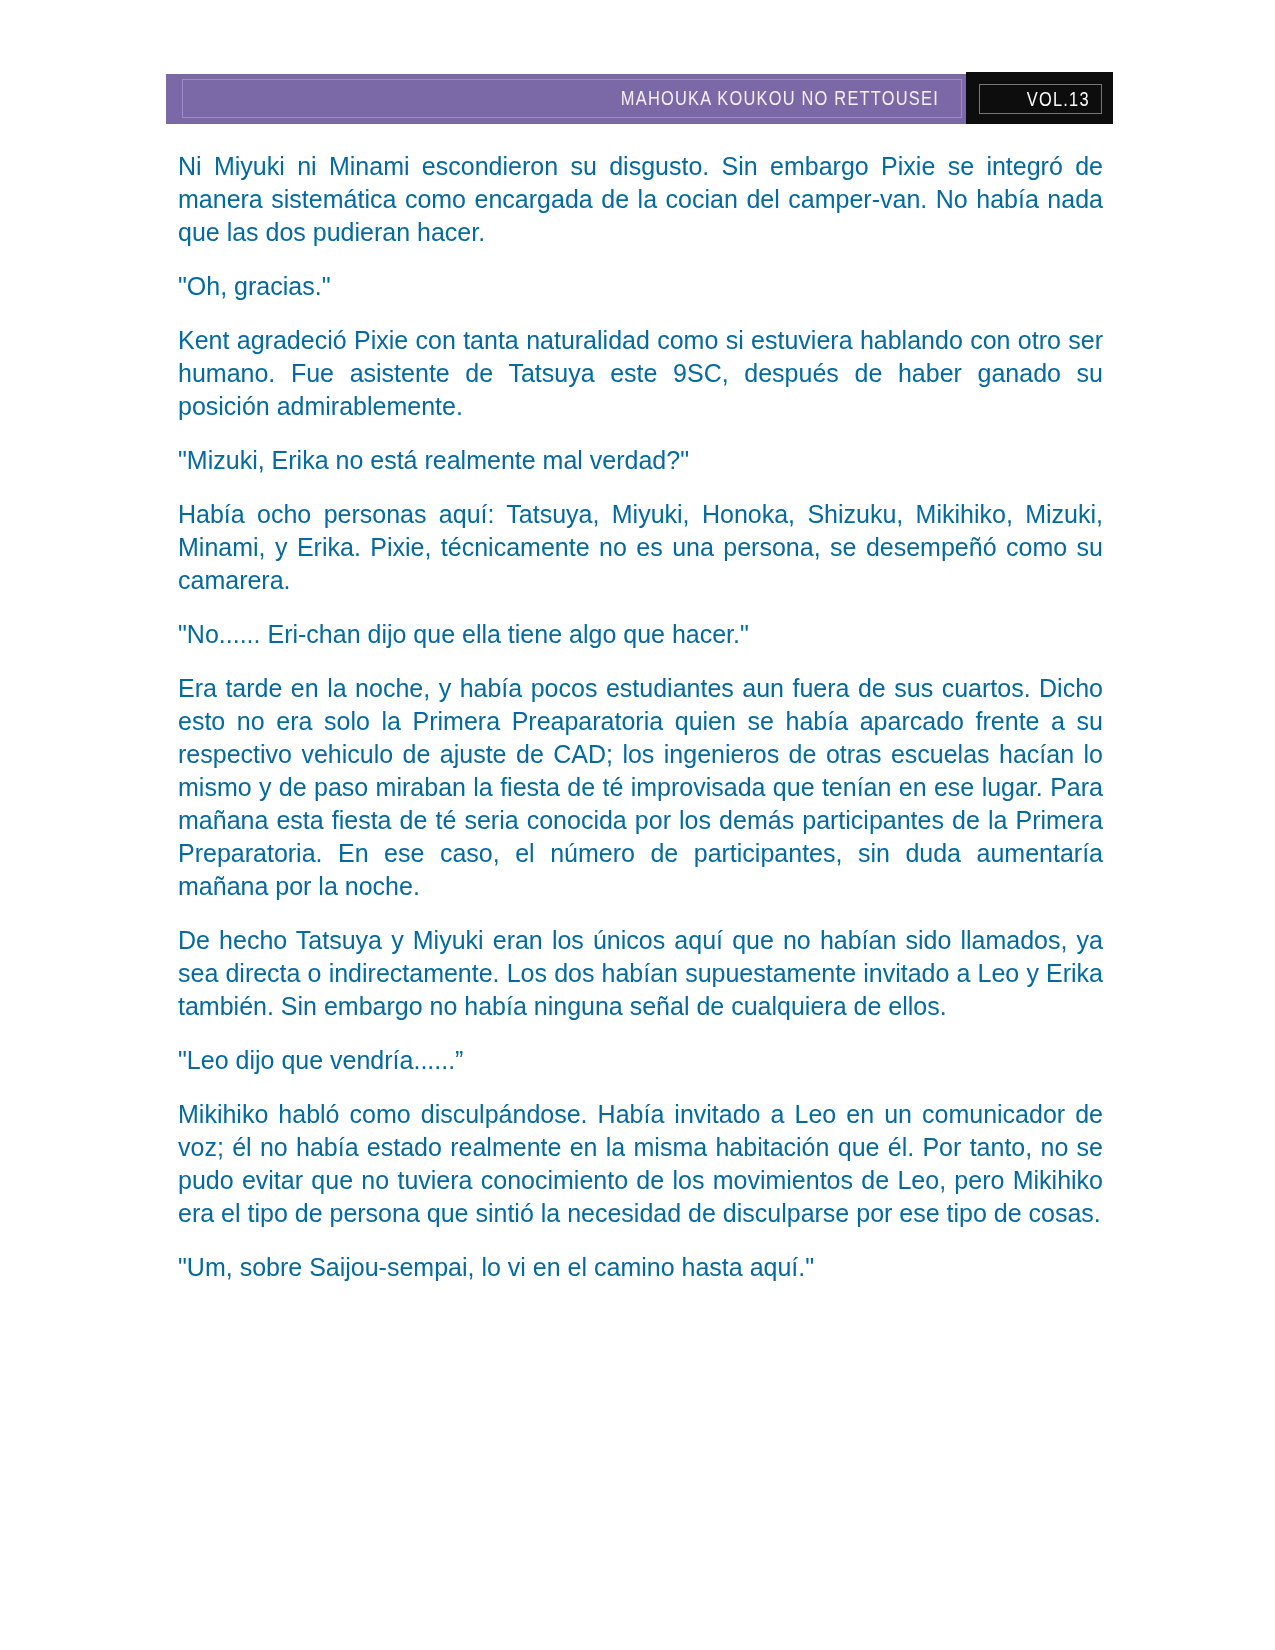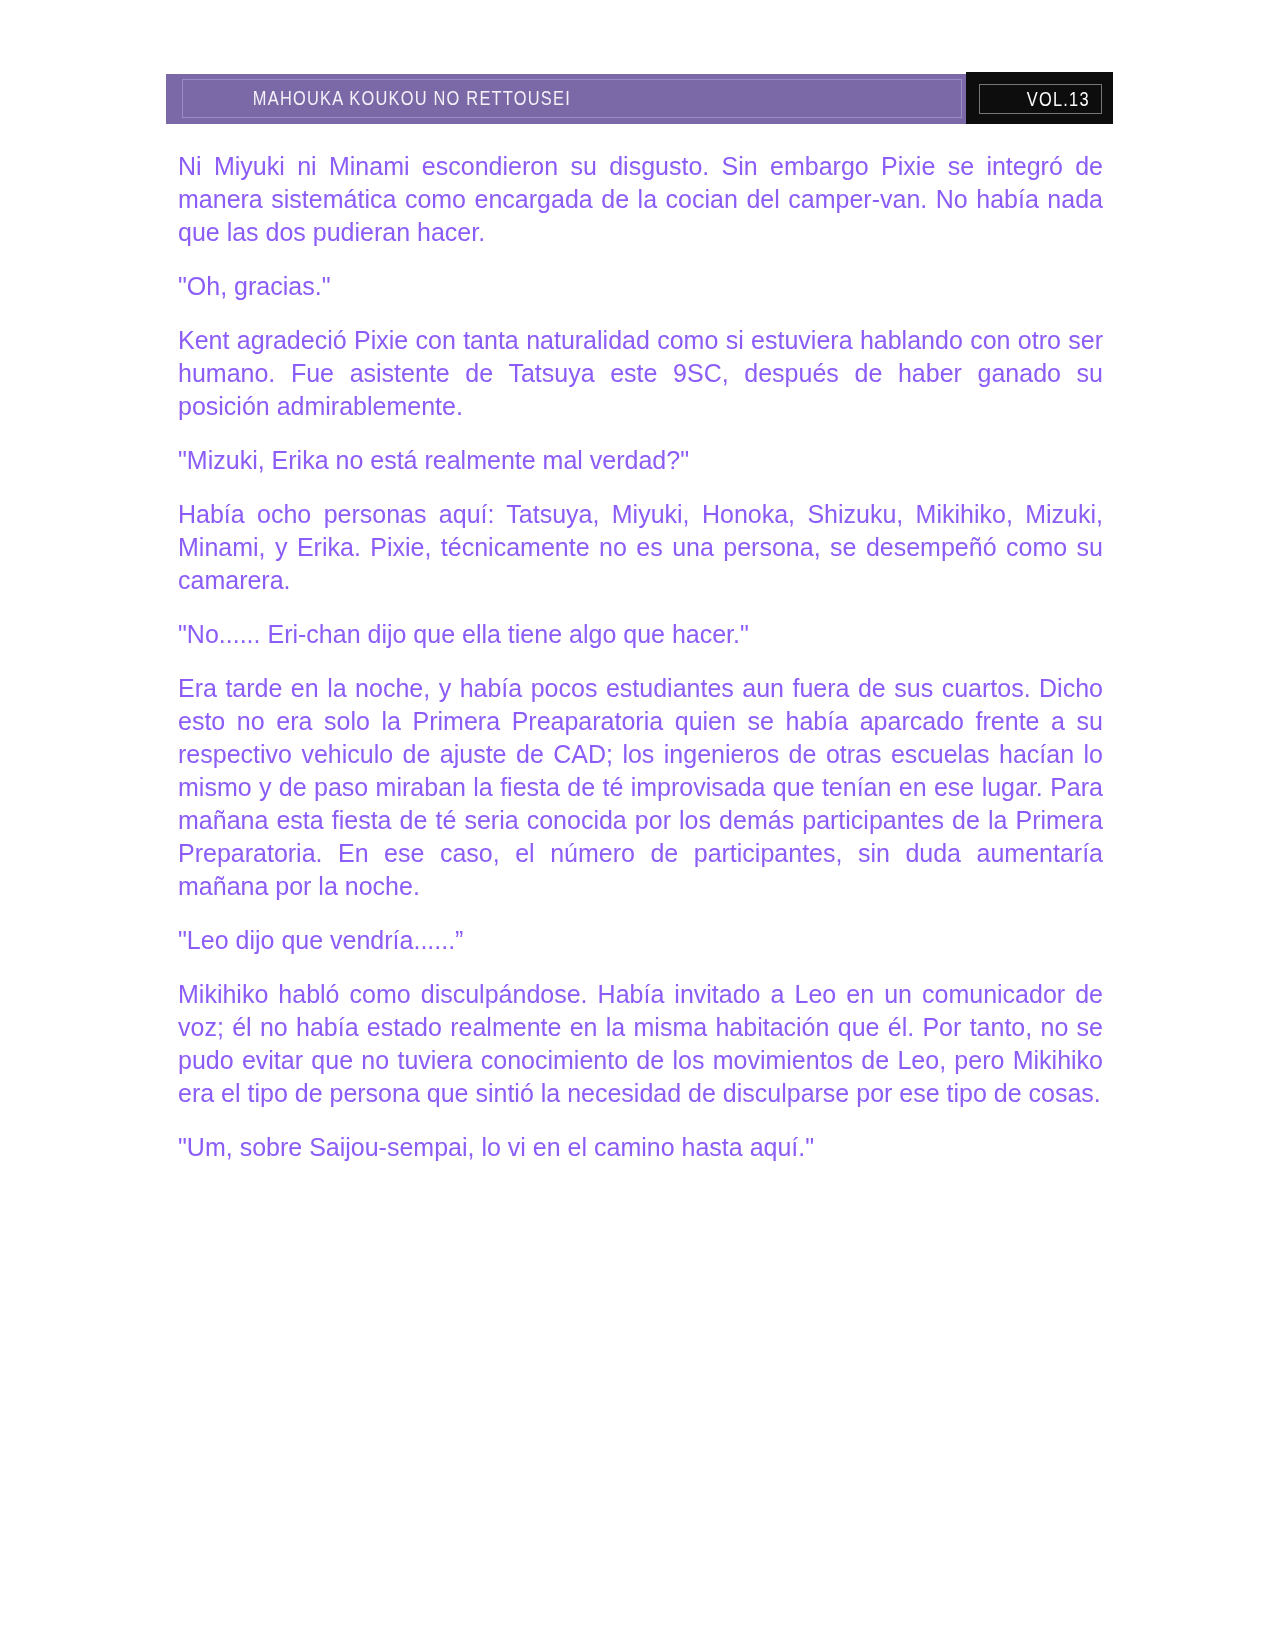--- a/index.html
+++ b/index.html
@@ -32,20 +32,21 @@
     margin-top: 2px;          
     height: 50px;
     background: var(--band-color, #7b68a6);
   }
   .band-inner {
     position: absolute;
     left: 4px; right: 4px; top: 5px; bottom: 6px;
     border: 1px solid var(--band-line-color, #9b8ec6);
     display: flex;
     align-items: center;
+    justify-content: flex-end;
     padding-right: 22px;
     margin-left: 12px;
   }
   .band-title {
     color: #f4f1f9;
     font-size: 20px;
     letter-spacing: 1.5px;
     white-space: nowrap;
     transform: scaleX(0.82);
     transform-origin: right center;
@@ -79,21 +80,21 @@
     position: absolute;
     left: 178px;
     top: 150px;
     width: 925px;
   }
   .doc-body p.para {
     margin: 0 0 21px 0;
     font-size: 25px;
     line-height: 33px;
     text-align: justify;
-    color: #8b5cf6;
+    color: #0369a1;
     word-spacing: normal;
   }
 </style>
 </head>
 <body>
 
 <div class="page">
 
   <header class="doc-header">
     <div class="band-purple">
@@ -109,18 +110,19 @@
   </header>
 
   <main class="doc-body">
       <p class="para">Ni Miyuki ni Minami escondieron su disgusto. Sin embargo Pixie se integró de manera sistemática como encargada de la cocian del camper-van. No había nada que las dos pudieran hacer.</p>
       <p class="para">"Oh, gracias."</p>
       <p class="para">Kent agradeció Pixie con tanta naturalidad como si estuviera hablando con otro ser humano. Fue asistente de Tatsuya este 9SC, después de haber ganado su posición admirablemente.</p>
       <p class="para">"Mizuki, Erika no está realmente mal verdad?"</p>
       <p class="para">Había ocho personas aquí: Tatsuya, Miyuki, Honoka, Shizuku, Mikihiko, Mizuki, Minami, y Erika. Pixie, técnicamente no es una persona, se desempeñó como su camarera.</p>
       <p class="para">"No...... Eri-chan dijo que ella tiene algo que hacer."</p>
       <p class="para">Era tarde en la noche, y había pocos estudiantes aun fuera de sus cuartos. Dicho esto no era solo la Primera Preaparatoria quien se había aparcado frente a su respectivo vehiculo de ajuste de CAD; los ingenieros de otras escuelas hacían lo mismo y de paso miraban la fiesta de té improvisada que tenían en ese lugar. Para mañana esta fiesta de té seria conocida por los demás participantes de la Primera Preparatoria. En ese caso, el número de participantes, sin duda aumentaría mañana por la noche.</p>
+      <p class="para">De hecho Tatsuya y Miyuki eran los únicos aquí que no habían sido llamados, ya sea directa o indirectamente. Los dos habían supuestamente invitado a Leo y Erika también. Sin embargo no había ninguna señal de cualquiera de ellos.</p>
       <p class="para">"Leo dijo que vendría......”</p>
       <p class="para">Mikihiko habló como disculpándose. Había invitado a Leo en un comunicador de voz; él no había estado realmente en la misma habitación que él. Por tanto, no se pudo evitar que no tuviera conocimiento de los movimientos de Leo, pero Mikihiko era el tipo de persona que sintió la necesidad de disculparse por ese tipo de cosas.</p>
       <p class="para">"Um, sobre Saijou-sempai, lo vi en el camino hasta aquí."</p>
     </main>
 
 </div>
 
 </body></html>

